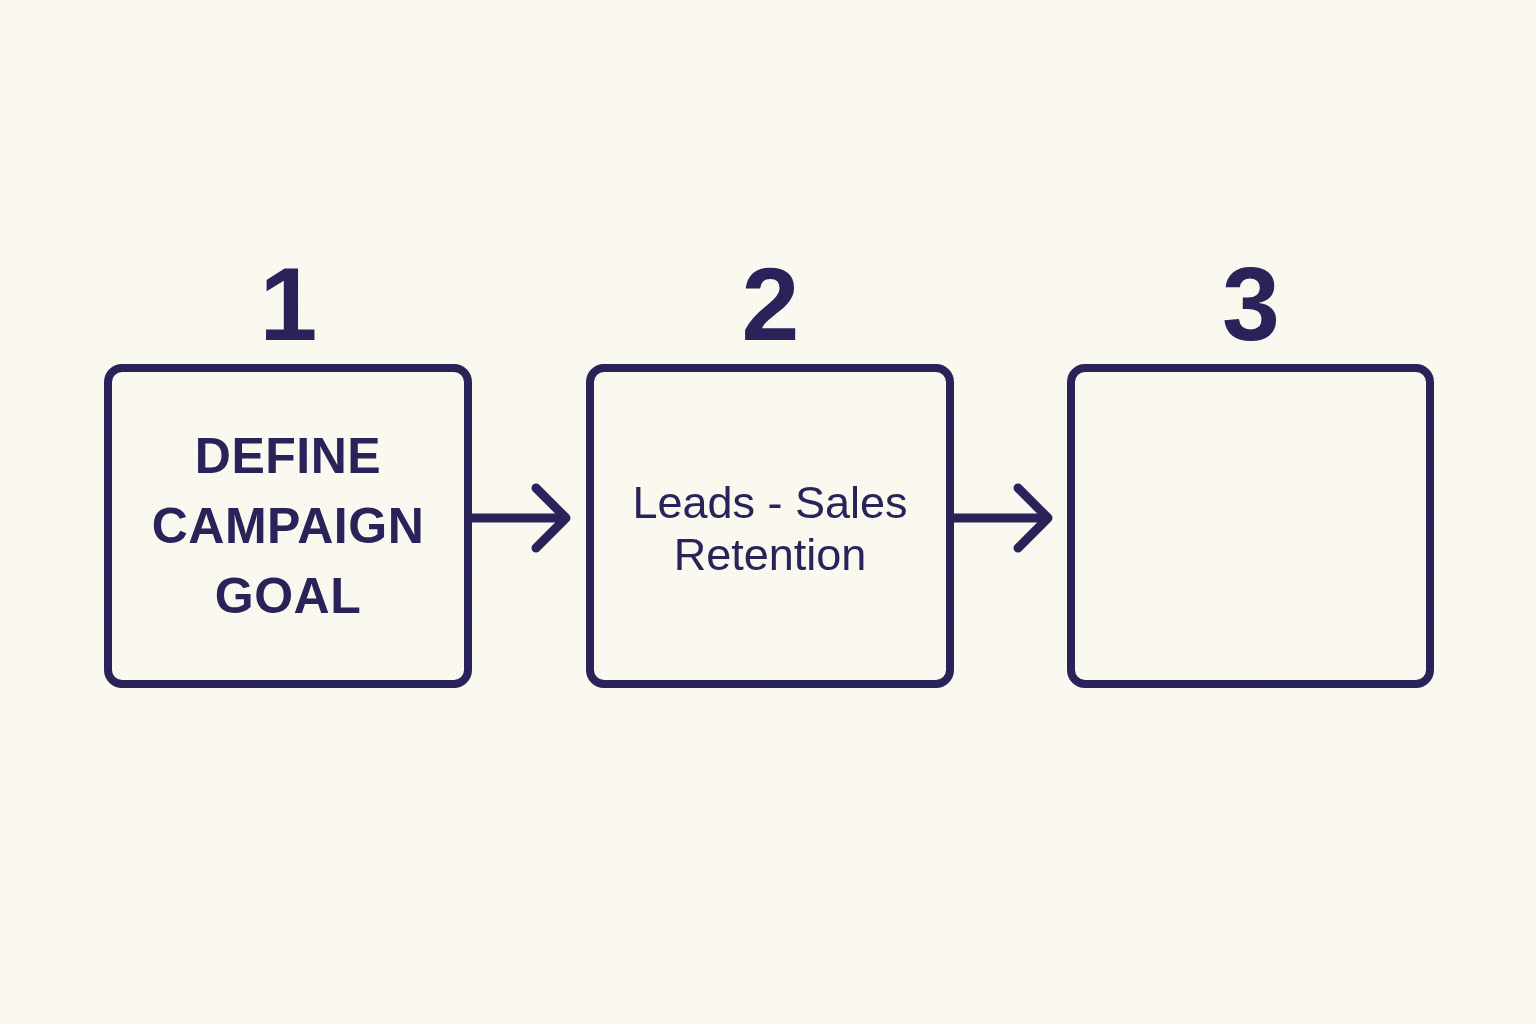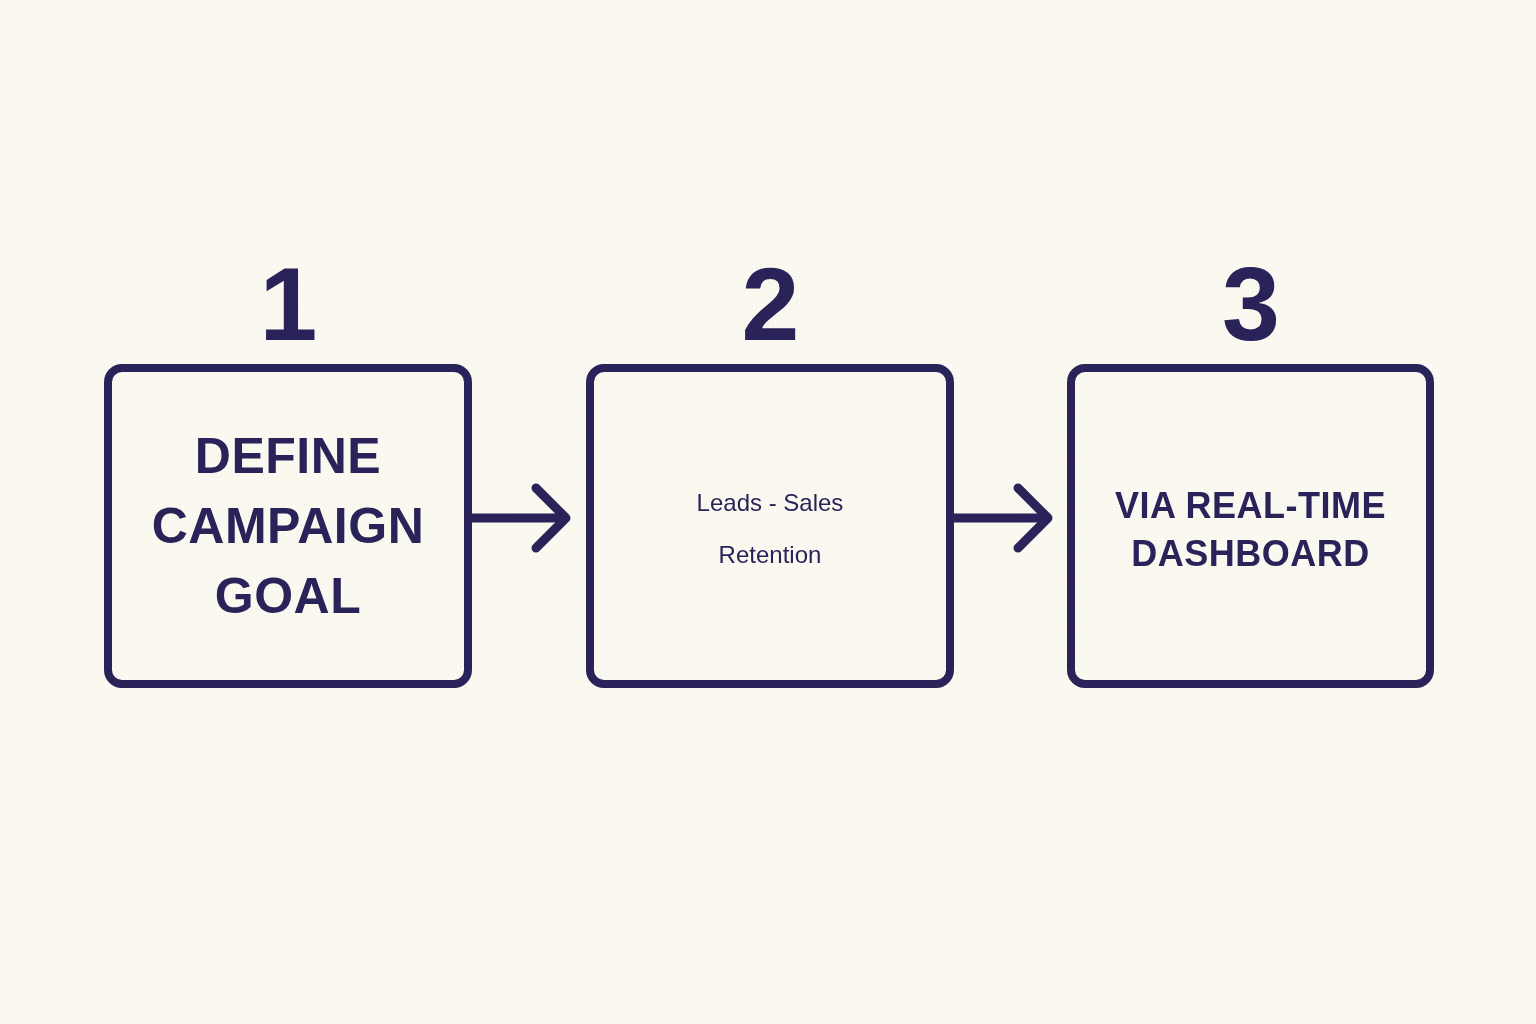--- a/index.html
+++ b/index.html
@@ -78,21 +78,21 @@
     white-space: pre-line;
   }
 
   .step-sub {
     color: #2a2359;
     text-align: center;
     white-space: pre-line;
   }
 
   .sub-sentence {
-    font-size: 24px;
+    font-size: 45px;
     line-height: 52px;
     font-weight: 500;
     margin-top: 6px;
   }
 
   .sub-caps {
     font-size: 36px;
     line-height: 48px;
     font-weight: 700;
     letter-spacing: 0.5px;
@@ -147,18 +147,16 @@
       <g fill="none" stroke="#2a2359" stroke-width="9" stroke-linecap="round" stroke-linejoin="round">
         <line x1="4" y1="40" x2="96" y2="40"></line>
         <polyline points="70,10 100,40 70,70"></polyline>
       </g>
     </svg>
   </div>
 
   <div class="step step-3">
     <div class="step-number">3</div>
     <div class="step-box">
-      <div class="step-sub sub-caps">VIA REAL-TIME
-DASHBOARD</div>
     </div>
   </div>
 
 </div>
 
 </body></html>

